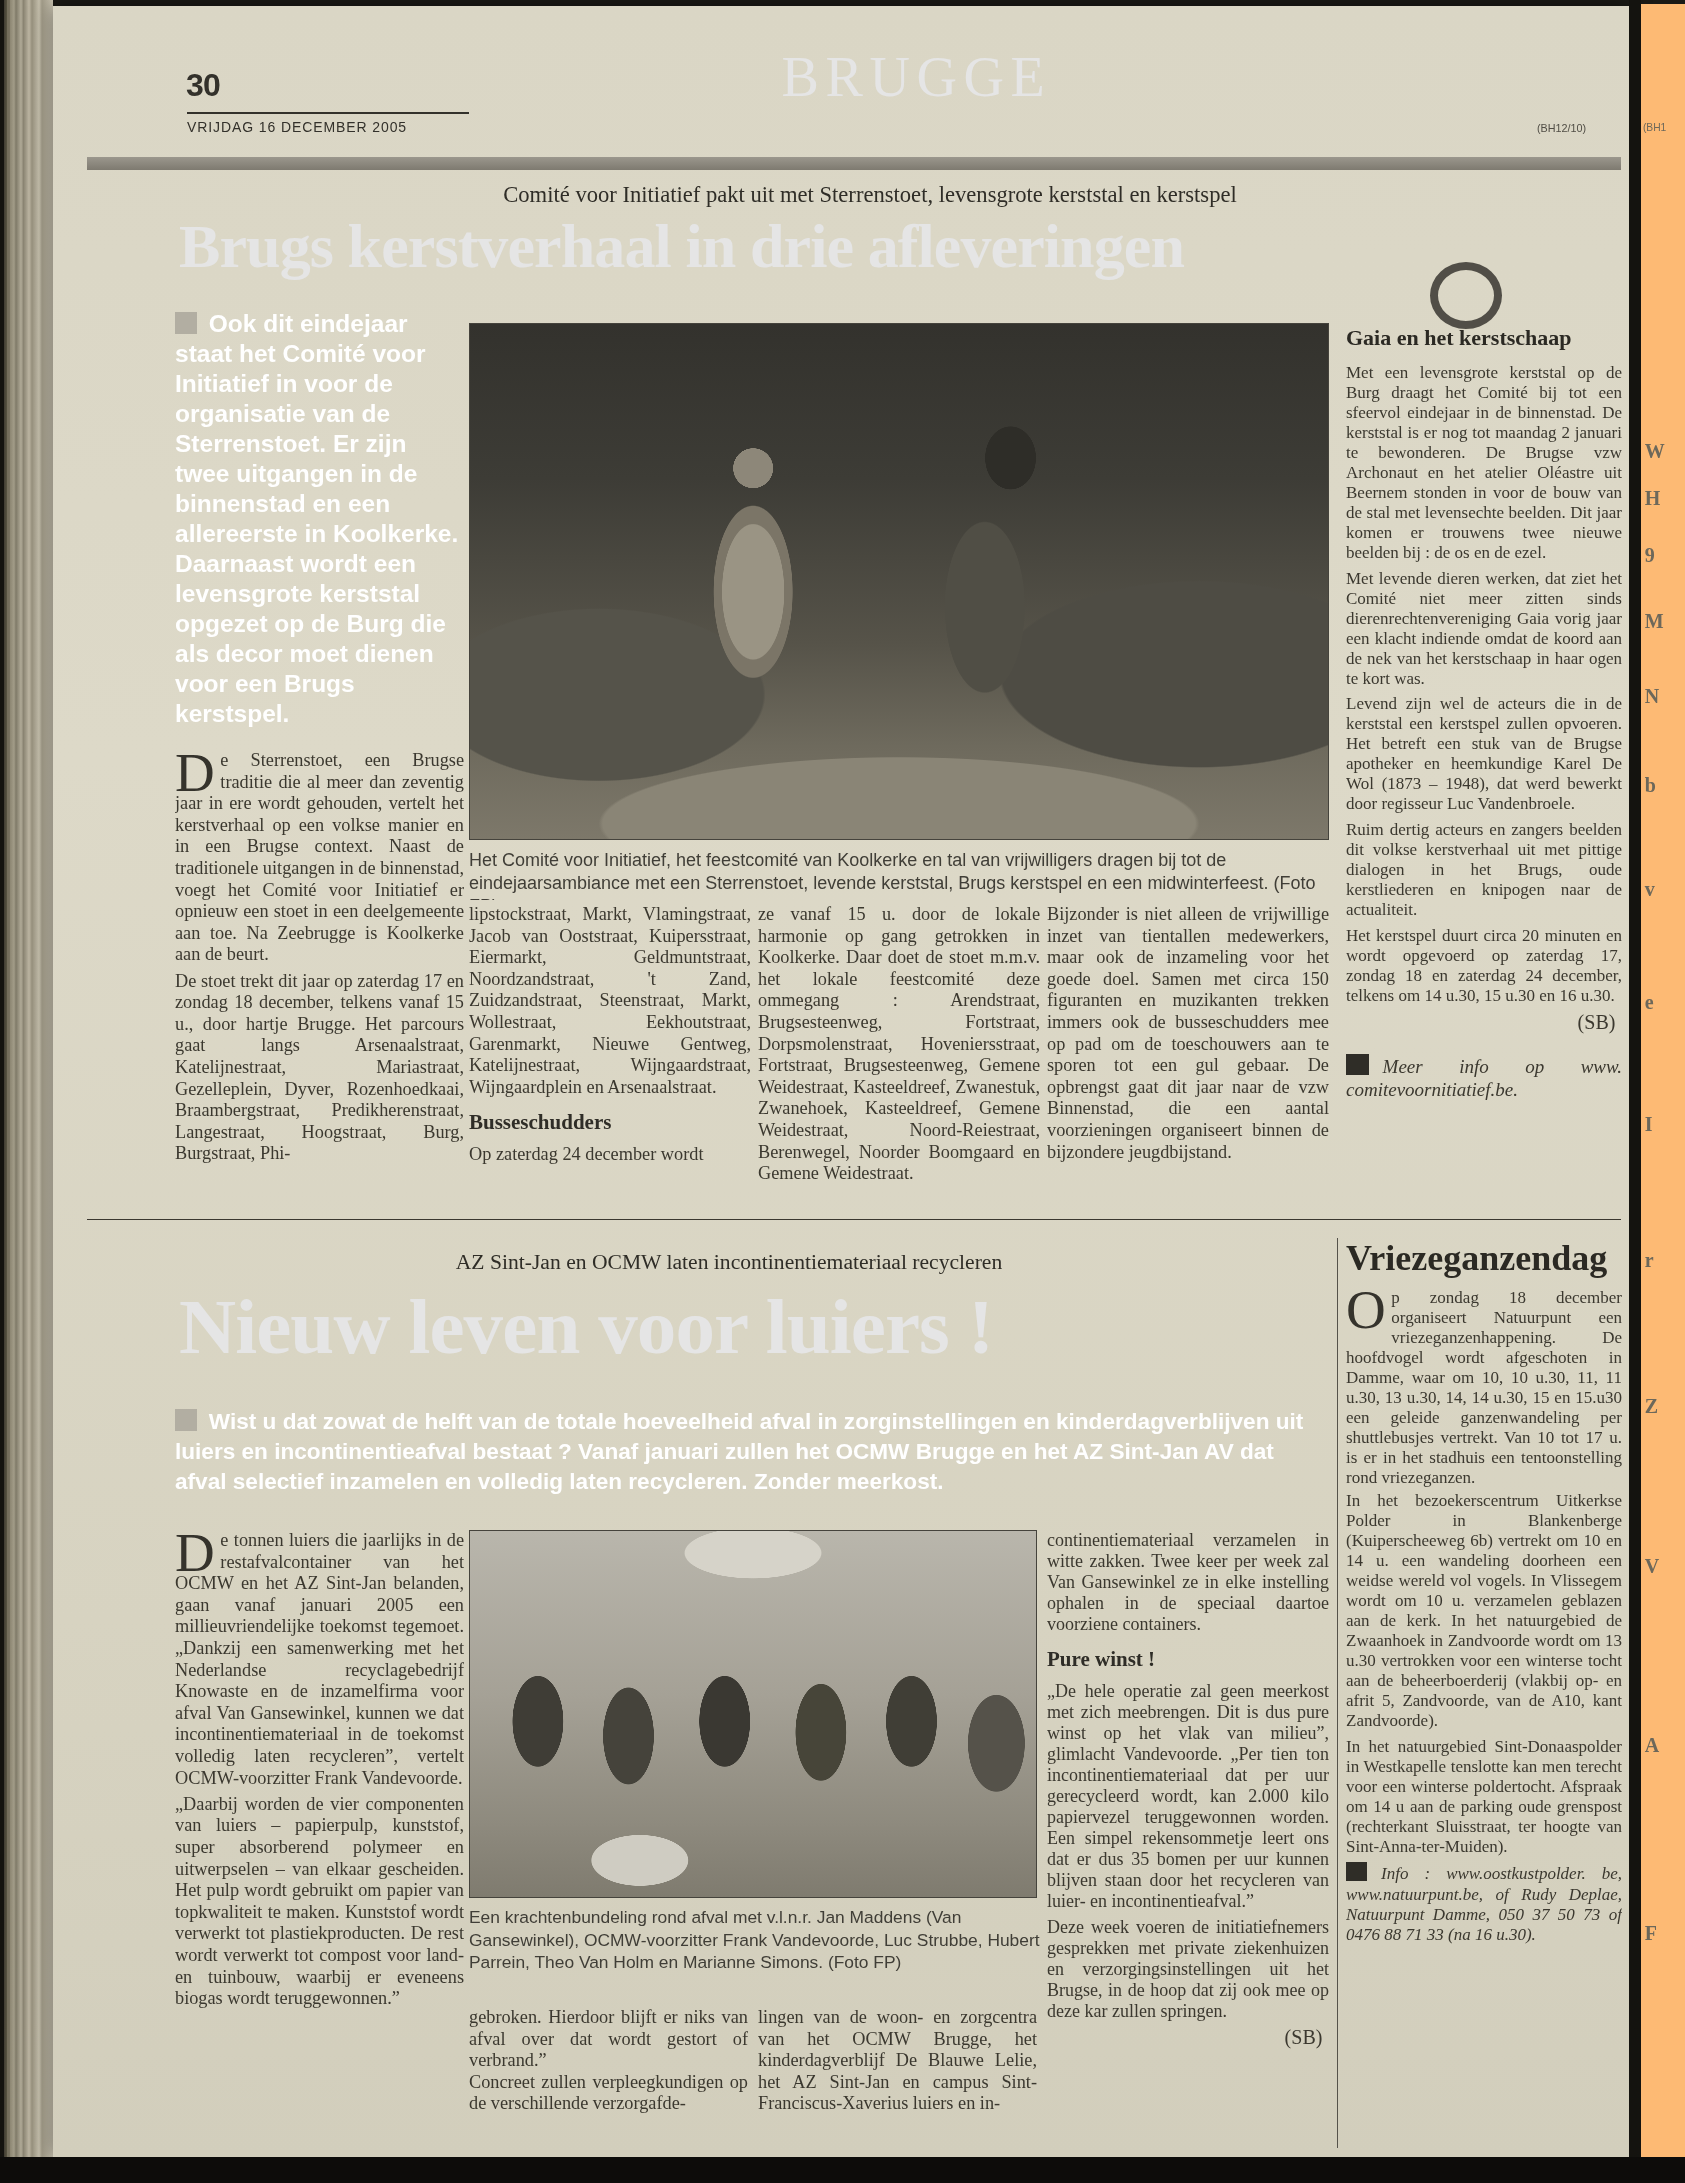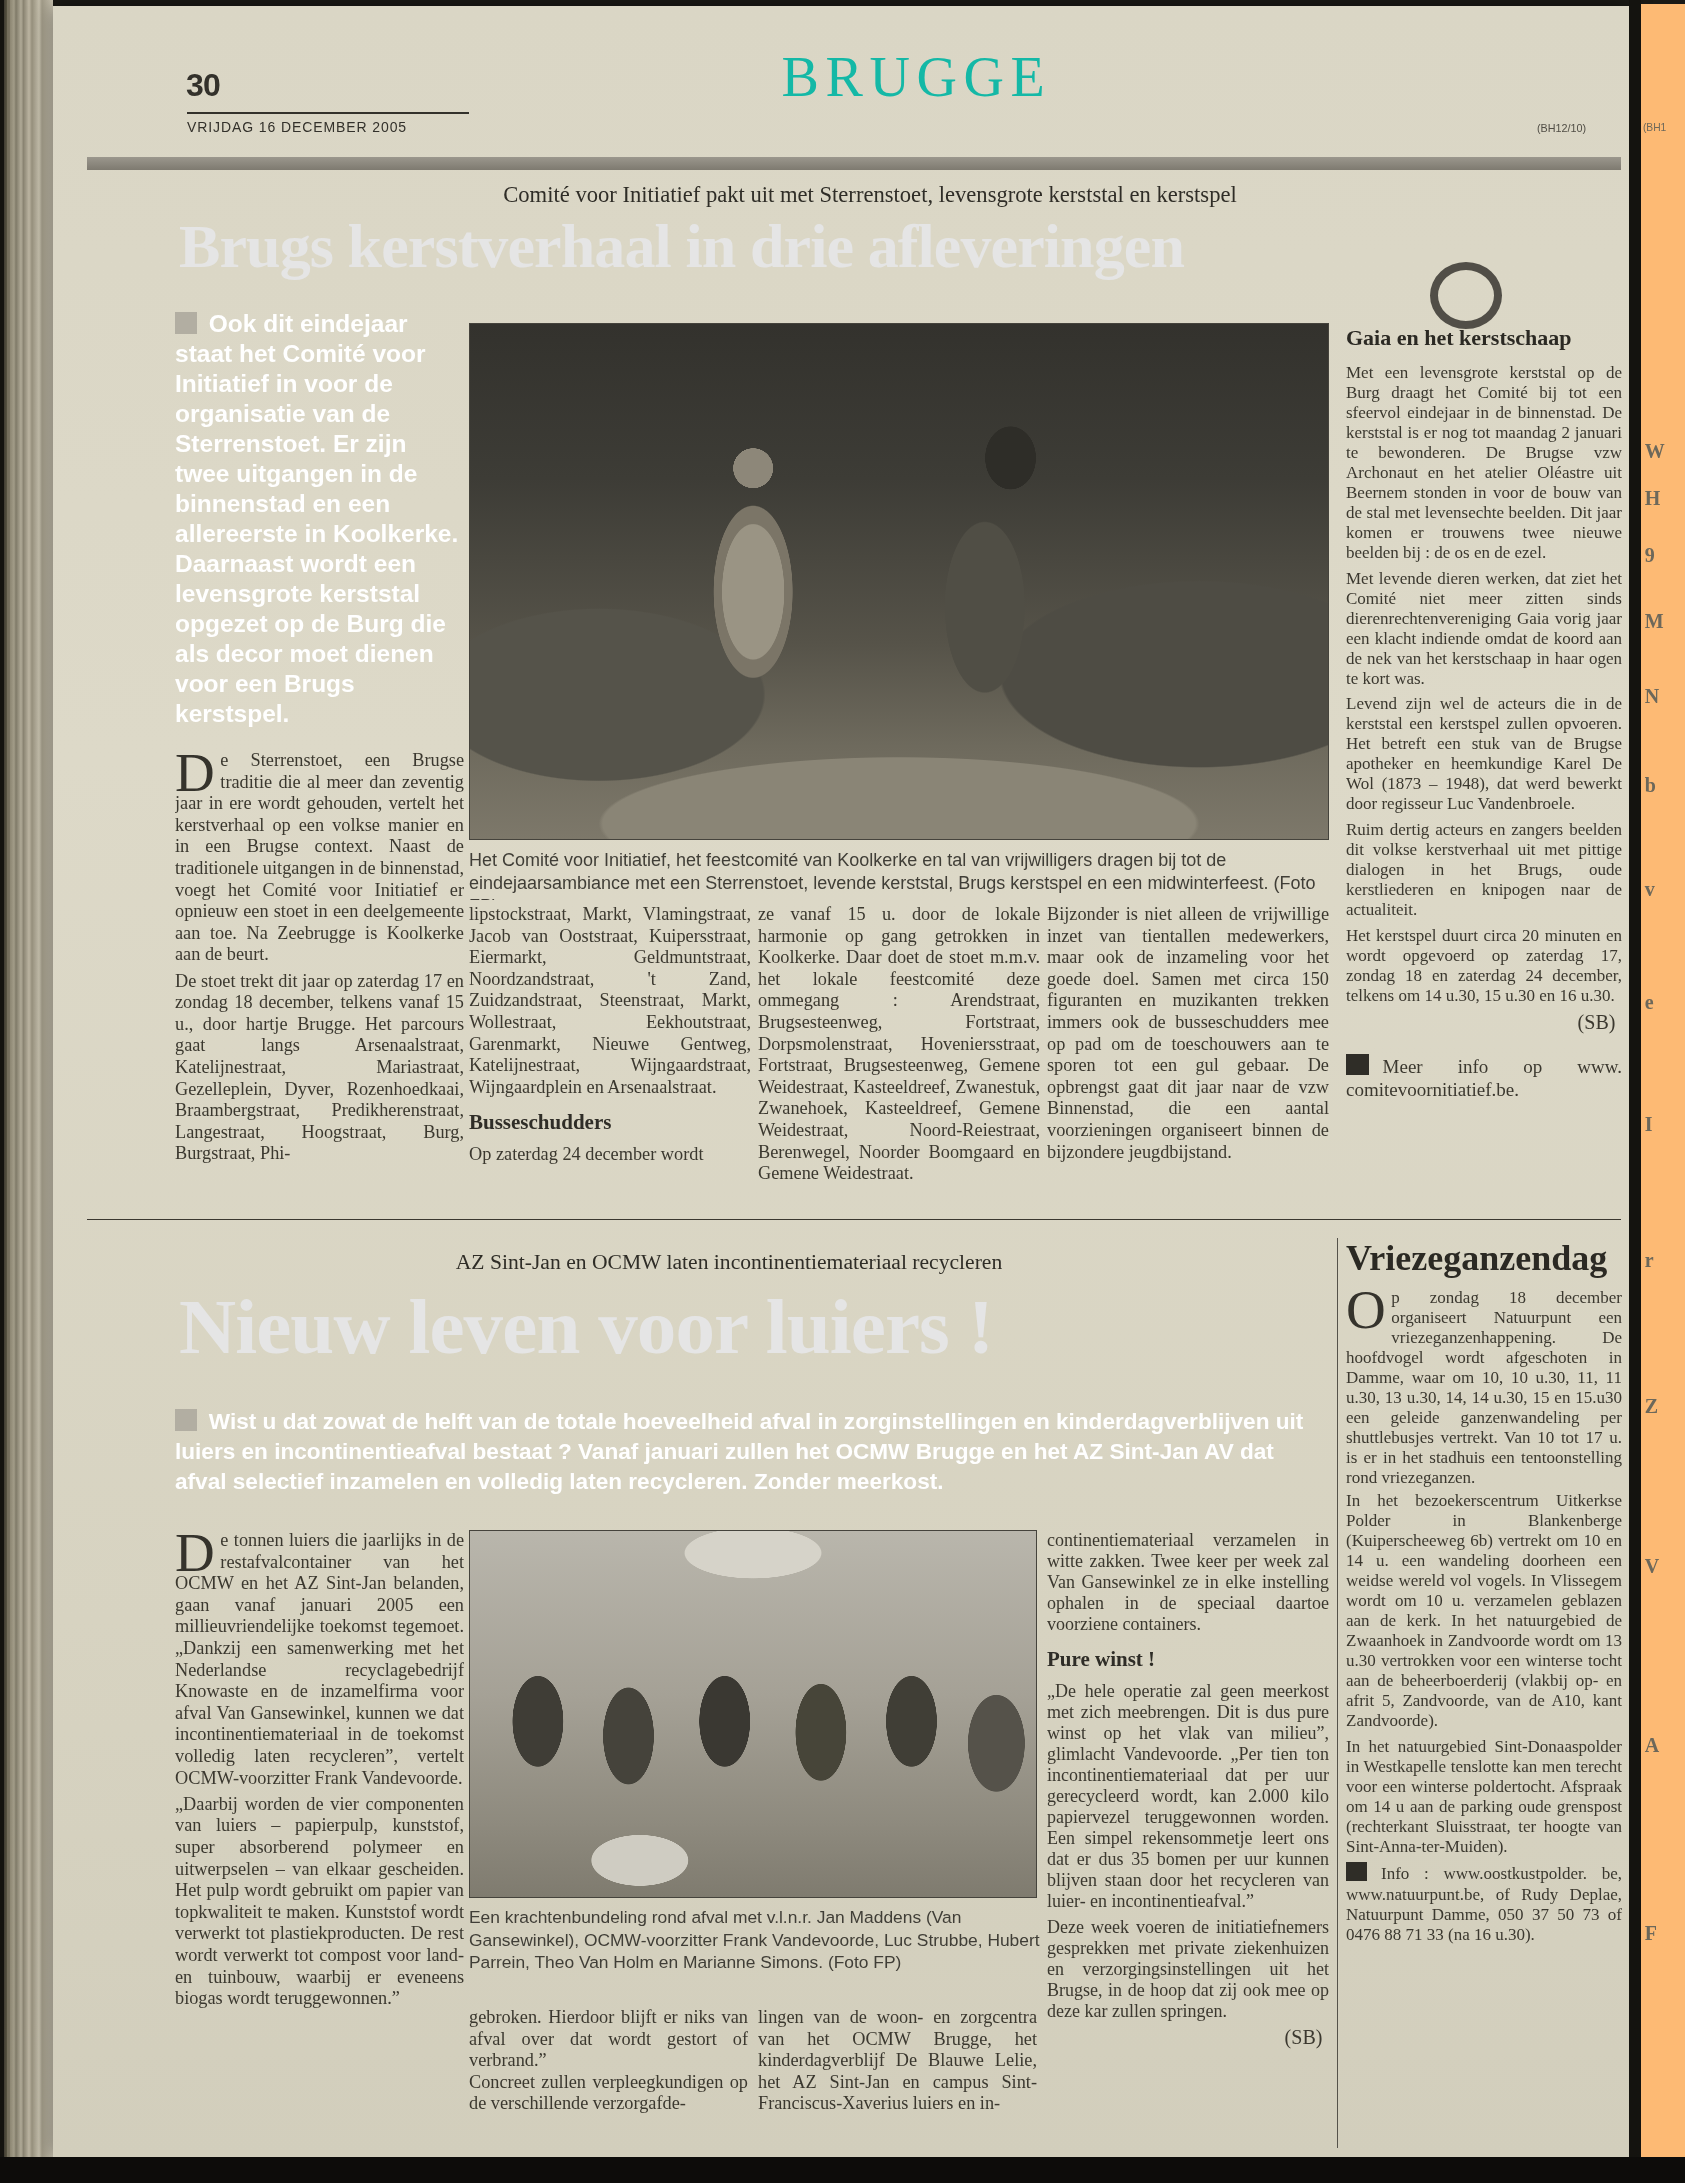--- a/index.html
+++ b/index.html
@@ -17,21 +17,21 @@
   .gap-right{left:1629px;top:0;width:12.2px;height:2183px;background:#14130f;}
   .sliver{left:1641px;top:3.8px;width:44px;height:2154px;background:#fdba74;overflow:hidden;}
   .bottomband{left:0;top:2157px;width:1685px;height:26px;background:#0d0c0a;}
   .col{overflow:hidden;}
 
   
   .pageno{left:186px;top:69px;font:bold 32px/32px "Liberation Sans",sans-serif;letter-spacing:-0.9px;color:#33312b;}
   .pageno-rule{left:187px;top:112px;width:282px;height:2.4px;background:#33312b;}
   .date{left:187px;top:119px;font:14px/16px "Liberation Sans",sans-serif;letter-spacing:0.9px;color:#33312b;}
   .section{left:611px;top:47px;width:611px;text-align:center;
-    font:400 56px/61px "Liberation Serif",serif;letter-spacing:6.6px;color:#14b8a6;}
+    font:400 56px/61px "Liberation Serif",serif;letter-spacing:6.6px;color:#e5e5e5;}
   .edcode{left:1537px;top:123px;font:10.8px/11.8px "Liberation Sans",sans-serif;color:#504d45;}
   .graybar{left:87px;top:157px;width:1534px;height:12.7px;
     background:linear-gradient(180deg,#9b978d,#7e7a70);}
 
   
   .kicker{text-align:center;font:22.6px/26px "Liberation Serif",serif;color:#2f2d27;}
   .headline{text-align:left;font:bold 62px/66px "Liberation Serif",serif;letter-spacing:-0.9px;color:#e5e5e5;}
   .lead{font:bold 24.5px/30px "Liberation Sans",sans-serif;color:#ffffff;text-align:justify;}
   .bullet{display:inline-block;width:21.6px;height:21.6px;background:#b2aea2;margin:0 12.2px -1.9px 0;}
   .bodytext{font-size:18.3px;line-height:21.6px;color:#3b382f;text-align:justify;}
@@ -58,21 +58,21 @@
     radial-gradient(ellipse 42px 75px at 78% 52%, #403e36 0 60%, transparent 61%),
     radial-gradient(ellipse 47px 80px at 93% 58%, #55524a 0 60%, transparent 61%),
     radial-gradient(ellipse 80px 42px at 30% 90%, #cfccc2 0 60%, transparent 61%),
     linear-gradient(180deg,#b9b6ac 0%,#a5a196 45%,#8e8a7e 80%,#7f7b6f 100%);}
   .hrule{left:87px;top:1219px;width:1534px;height:1.4px;background:#3a372f;}
   .vrule{left:1337px;top:1238px;width:1.4px;height:910px;background:#55524a;}
   .sb-title{font:bold 22px/26px "Liberation Serif",serif;color:#2b2923;margin:0 0 12.2px 0;}
   .sb-body{font-size:17px;line-height:20px;color:#3b382f;text-align:justify;}
   .sb-body p{margin:0 0 5.6px 0;font-family:Liberation Serif, serif;}
   .byline{text-align:right;font:20px/23.5px "Liberation Serif",serif;color:#3b382f;padding-right:6.6px;}
-  .infoline{text-align:justify;}
+  .infoline{font-style:italic;text-align:justify;}
   .sq{display:inline-block;width:22.6px;height:21px;background:#2f2d27;margin:0 14px -1.9px 0;}
   .ring{left:1430px;top:262px;width:56px;height:51px;border:8px solid #383630;border-radius:50%;opacity:.85;}
   .edgeletter{left:3.8px;font:bold 20px/21px "Liberation Serif",serif;color:#6d685a;}
   .edgecode{left:1.9px;top:118px;font:10.3px/11.3px "Liberation Sans",sans-serif;color:#6d685a;}
 </style>
 </head>
 <body>
 
 <div id="canvas">
   <div class="abs stack"></div>

